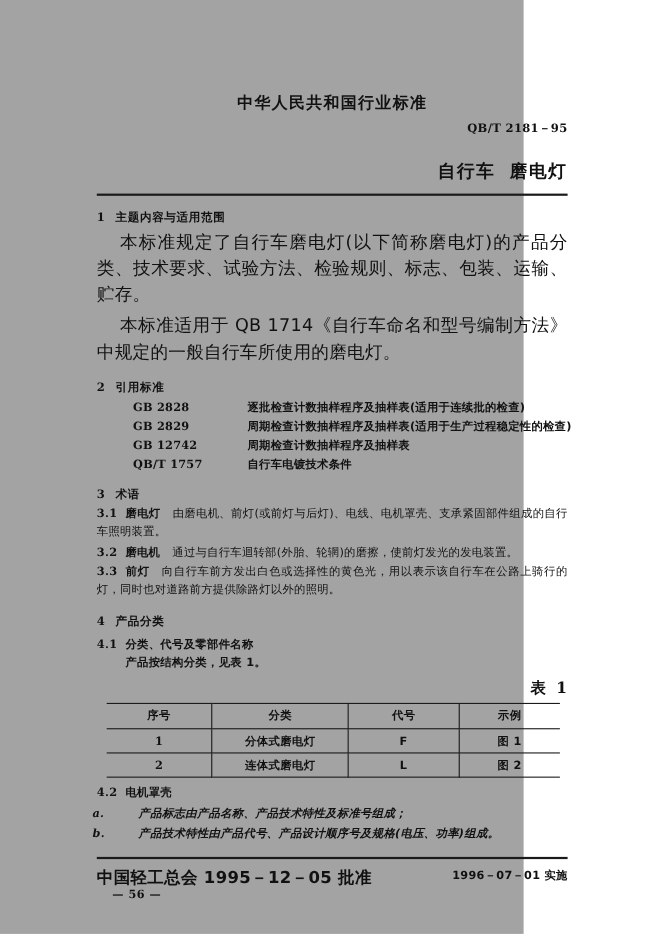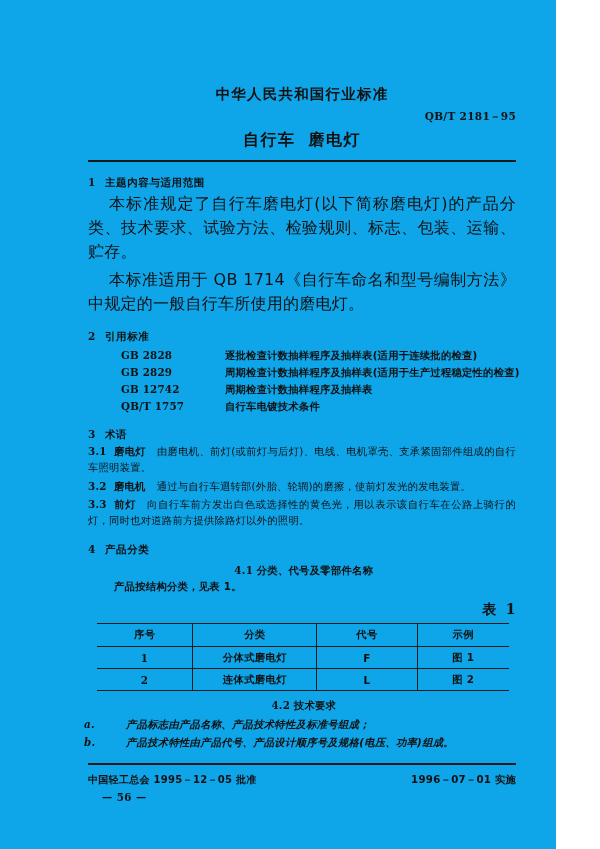--- a/index.html
+++ b/index.html
@@ -14,23 +14,23 @@
     position: relative;
     font-family: "DejaVu Sans", "Liberation Sans", sans-serif;
     color: #111111;
     overflow: hidden;
   }
 
   .page {
     position: absolute;
     left: 0;
     top: 0;
-    width: 556px;
+    width: 476px;
     height: 849px;
-    background: #0ea5e9;
+    background: #a3a3a3;
   }
 
   .content {
     position: absolute;
     left: 88px;
     top: 0;
     width: 428px;
   }
 
   
@@ -51,25 +51,25 @@
     position: absolute;
     right: 0;
     top: 0;
     font-size: 10.5px;
     font-weight: bold;
     font-family: "DejaVu Serif", "Liberation Serif", serif;
     letter-spacing: 0.3px;
     white-space: nowrap;
   }
   .hdr-title {
-    text-align: center;
+    text-align: right;
     font-size: 16px;
     font-weight: bold;
     letter-spacing: 1.5px;
-    margin-top: 4px;
+    margin-top: 20px;
     line-height: 1.2;
   }
   .hdr-title .gap { display: inline-block; width: 13px; }
 
   .rule-top {
     margin-top: 10px;
     border: 0;
     border-top: 2.2px solid #1a1a1a;
     height: 0;
     width: 100%;
@@ -135,21 +135,20 @@
   }
   .refitem .desc { font-weight: bold; margin-left: 32px; }
 
   
   .sub-head {
     font-size: 10.3px;
     font-weight: bold;
     letter-spacing: 0.3px;
     margin-top: 7px;
     line-height: 1.5;
-    text-align: center;
   }
   .sub-head .lbl {
     font-family: "DejaVu Serif", "Liberation Serif", serif;
     display: inline-block;
     min-width: 26px;
   }
   .sub-line {
     font-size: 10.3px;
     font-weight: bold;
     letter-spacing: 0.3px;
@@ -228,21 +227,21 @@
   }
   .footer {
     position: relative;
     margin-top: 6px;
     height: 15px;
   }
   .foot-left {
     position: absolute;
     left: 0;
     top: 0;
-    font-size: 10px;
+    font-size: 15px;
     font-weight: bold;
     letter-spacing: 0.3px;
     white-space: nowrap;
   }
   .foot-right {
     position: absolute;
     right: 0;
     top: 0;
     font-size: 10.2px;
     font-weight: bold;
@@ -346,21 +345,21 @@
         <tr>
           <td class="col1 c-sep num-serif">2</td>
           <td class="col2 c-sep">连体式磨电灯</td>
           <td class="col3 c-sep">L</td>
           <td class="col4">图 2</td>
         </tr>
       </tbody>
     </table>
 
     <div class="sub-head">
-      <span class="lbl">4.2</span><span>技术要求</span>
+      <span class="lbl">4.2</span><span>电机罩壳</span>
     </div>
     <div class="item">
       <span class="mk">a.</span><span>产品标志由产品名称、产品技术特性及标准号组成；</span>
     </div>
     <div class="item">
       <span class="mk">b.</span><span>产品技术特性由产品代号、产品设计顺序号及规格(电压、功率)组成。</span>
     </div>
 
     <hr class="rule-bot">
     <div class="footer">

